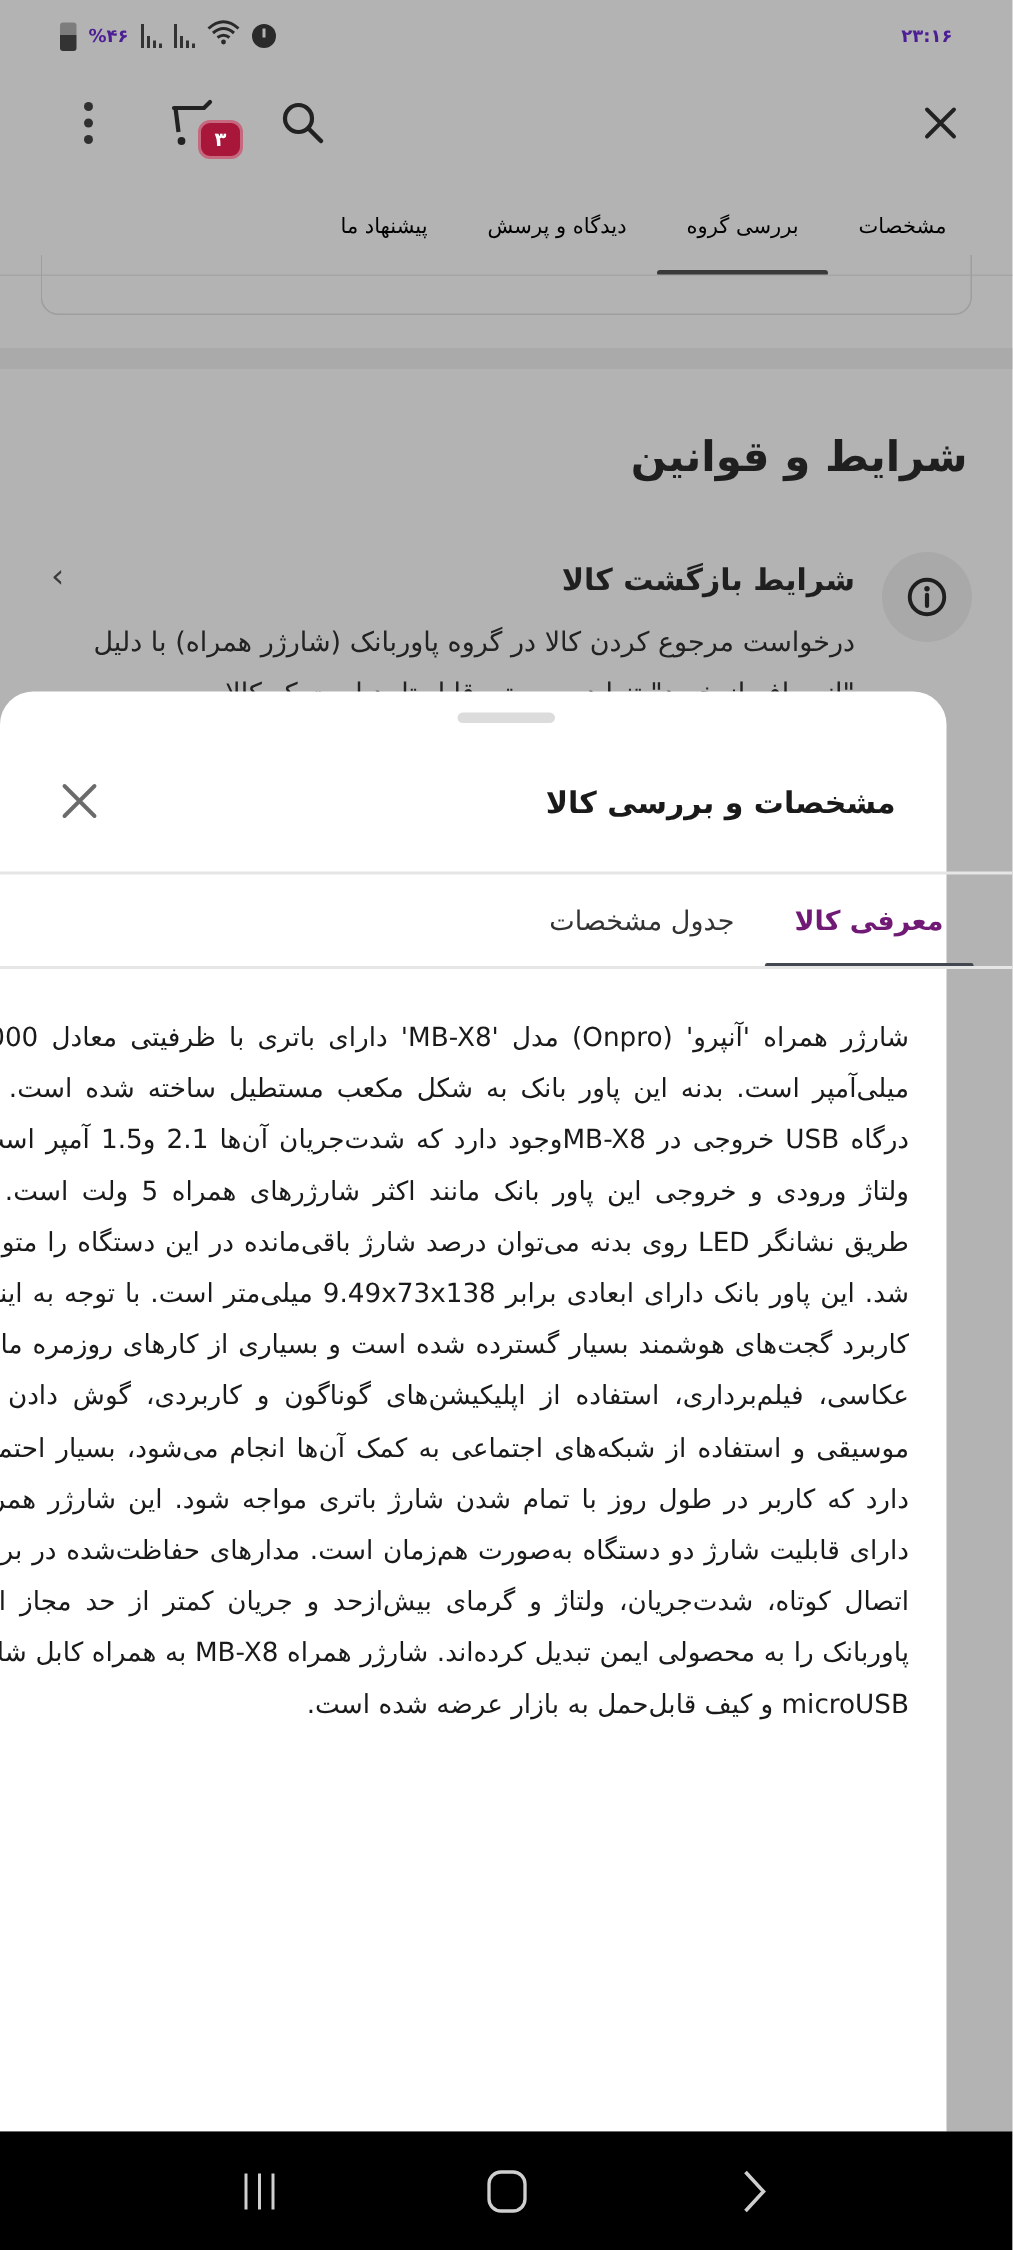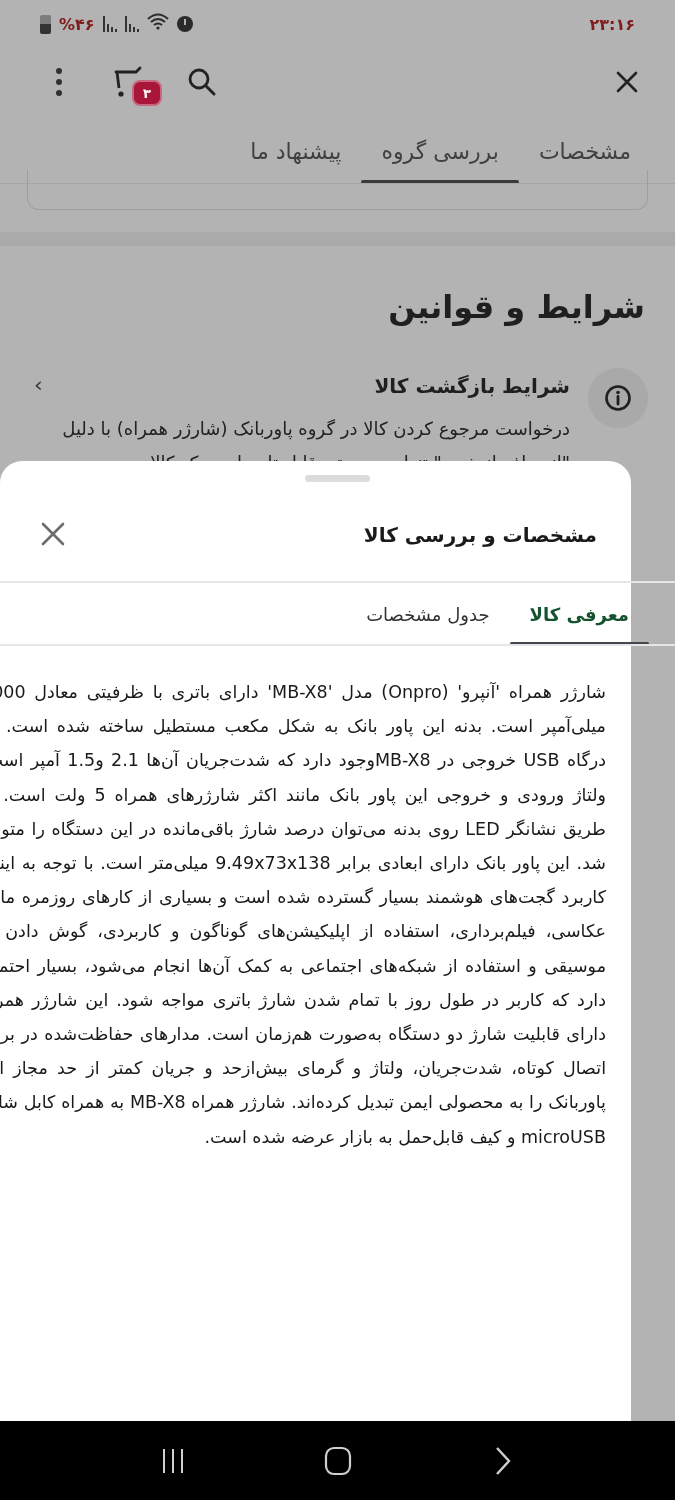--- a/index.html
+++ b/index.html
@@ -10,21 +10,21 @@
       font-family: "DejaVu Sans", "Liberation Sans", sans-serif;
       color: #1a1a1a;
     }
     .rtl { direction: rtl; }
 
     
     .status-bar {
       position: absolute; top: 0; left: 0; width: 675px; height: 48px;
       display: flex; align-items: center; justify-content: space-between;
       padding: 0 40px;
-      color: #7f1d1d; font-size: 16px; font-weight: bold;
+      color: #4c1d95; font-size: 12px; font-weight: bold;
     }
     .status-left { display: flex; align-items: center; gap: 8px; }
     .battery {
       width: 11px; height: 19px; border-radius: 2px;
       background: linear-gradient(to top, #333 55%, #7d7d7d 55%);
     }
     .sig { display: flex; align-items: flex-end; gap: 2px; height: 16px; }
     .sig span { width: 2px; background: #333; }
     .wifi { font-size: 18px; }
     .alarm {
@@ -54,42 +54,42 @@
     }
     .dots { display: flex; flex-direction: column; gap: 5px; align-items: center; }
     .dots span { width: 6px; height: 6px; border-radius: 50%; background: #303030; }
 
     .page-tabs {
       position: absolute; top: 120px; left: 0; width: 675px; height: 62px;
       display: flex; flex-direction: row; justify-content: flex-start;
       padding-right: 24px; gap: 0;
     }
     .page-tab {
-      font-size: 22px; color: #404040; padding: 0 20px; height: 62px;
+      font-size: 14px; color: #000000; padding: 0 20px; height: 62px;
       display: flex; align-items: center; position: relative; white-space: nowrap;
     }
     .page-tab.active::after {
       content: ""; position: absolute; bottom: -2px; left: 0; right: 0;
       height: 4px; border-radius: 2px; background: #3a3a3a;
     }
     .header-divider {
       position: absolute; top: 183px; left: 0; width: 675px; height: 1px; background: #a6a6a6;
     }
 
     .card-stub {
       position: absolute; top: 170px; left: 27px; width: 621px; height: 40px;
       border: 1px solid #9e9e9e; border-top: none; border-radius: 0 0 12px 12px;
     }
     .section-gap {
       position: absolute; top: 232px; left: 0; width: 675px; height: 14px; background: #aaaaaa;
     }
 
     .terms-title {
       position: absolute; top: 288px; right: 30px;
-      font-size: 32px; font-weight: bold; color: #1f1f1f;
+      font-size: 28px; font-weight: bold; color: #1f1f1f;
     }
     .info-circle {
       position: absolute; top: 368px; right: 27px; width: 60px; height: 60px;
       border-radius: 50%; background: #a9a9a9;
       display: flex; align-items: center; justify-content: center;
     }
     .return-title {
       position: absolute; top: 374px; right: 105px;
       font-size: 20px; font-weight: bold; color: #1f1f1f;
     }
@@ -116,21 +116,21 @@
     .sheet-close { position: absolute; top: 56px; left: 36px; width: 34px; height: 34px; }
     .sheet-divider-1 { position: absolute; top: 120px; left: 0; width: 675px; height: 2px; background: #e6e6e6; }
     .sheet-tabs {
       position: absolute; top: 122px; left: 0; width: 675px; height: 62px;
       display: flex; justify-content: flex-start; padding-right: 26px;
     }
     .sheet-tab {
       font-size: 18px; color: #333; padding: 12px 20px; height: 62px;
       display: flex; align-items: center; position: relative; white-space: nowrap;
     }
-    .sheet-tab.active { font-weight: bold; color: #14532d; }
+    .sheet-tab.active { font-weight: bold; color: #701a75; }
     .sheet-tab.active::after {
       content: ""; position: absolute; bottom: 0; left: 0; right: 0;
       height: 3px; background: #424750; border-radius: 2px;
     }
     .sheet-divider-2 { position: absolute; top: 183px; left: 0; width: 675px; height: 2px; background: #e6e6e6; }
     .description {
       position: absolute; top: 214px; right: 25px; width: 625px;
       font-size: 17.5px; line-height: 34.2px; color: #1a1a1a; text-align: justify;
       text-align-last: right;
     }
@@ -200,20 +200,21 @@
         <span></span>
         <span></span>
         <span></span>
       </div>
   </div>
 </div>
 
 <div class="page-tabs rtl">
   <div class="page-tab">مشخصات</div>
   <div class="page-tab active">بررسی گروه</div>
+  <div class="page-tab">دیدگاه و پرسش</div>
   <div class="page-tab">پیشنهاد ما</div>
 </div>
 <div class="header-divider"></div>
 <div class="card-stub"></div>
 <div class="section-gap"></div>
 
 <div class="terms-title rtl">شرایط و قوانین</div>
 <div class="info-circle">
   <svg width="28" height="28" viewBox="0 0 28 28">
       <circle cx="14" cy="14" r="11.5" stroke="#1f1f1f" stroke-width="2.6" fill="none"></circle>

